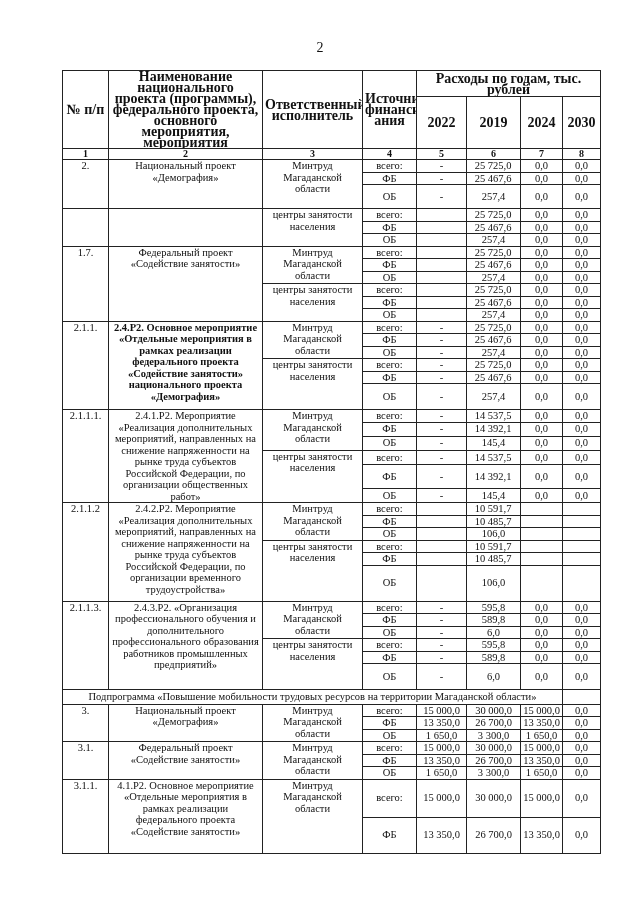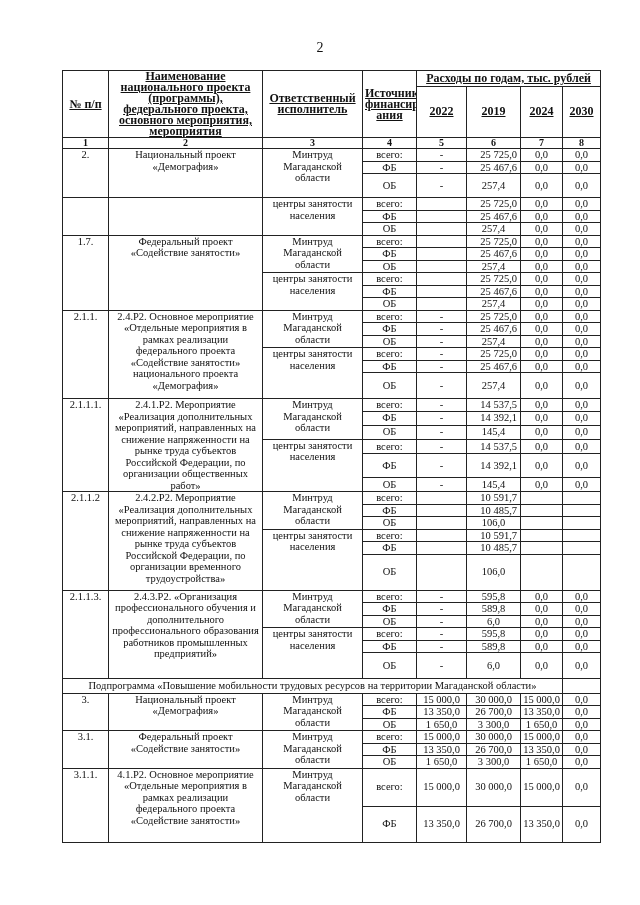--- a/index.html
+++ b/index.html
@@ -1,26 +1,26 @@
 <!DOCTYPE html>
 <html><head>
 <meta charset="utf-8">
 <style>
   html, body { margin:0; padding:0; background:#ffffff; }
   body { width:640px; height:905px; position:relative; overflow:hidden;
          font-family:"Liberation Serif", "DejaVu Serif", serif; color:#111; }
   .page-num { position:absolute; top:40px; left:0; width:640px; text-align:center; font-size:14px; }
   table.budget { position:absolute; top:70px; left:62px; border-collapse:collapse; table-layout:fixed; width:538px; }
   table.budget td, table.budget th { border:1px solid #222; padding:0 2px; font-size:10.5px; line-height:11.5px; vertical-align:top; text-align:center; overflow:hidden; }
-  table.budget th { font-weight:bold; vertical-align:middle; font-size:12px; line-height:11px;text-decoration:underline; }
-  table.budget td.num { text-align:right; padding-right:3px; vertical-align:middle; }
+  table.budget th { font-weight:bold; vertical-align:middle; font-size:14px; line-height:11px; }
+  table.budget td.num { padding-right:3px; vertical-align:middle; }
   table.budget td.src { vertical-align:middle;font-family:Liberation Serif, serif; }
   table.budget td.z { text-align:center; vertical-align:middle; }
   table.budget td.no { text-align:center; }
-  table.budget td.name-left { text-align:left; }
+  table.budget td.name-left { text-align:left;font-weight:bold; }
   table.budget td.sub { text-align:center; vertical-align:middle; padding:1px 20px; }
   table.budget tr.colnum td { font-weight:bold; line-height:10px; font-size:10px; }
 </style>
 </head>
 <body>
 
 <div class="page-num">2</div>
 
 <table class="budget">
   <colgroup>

